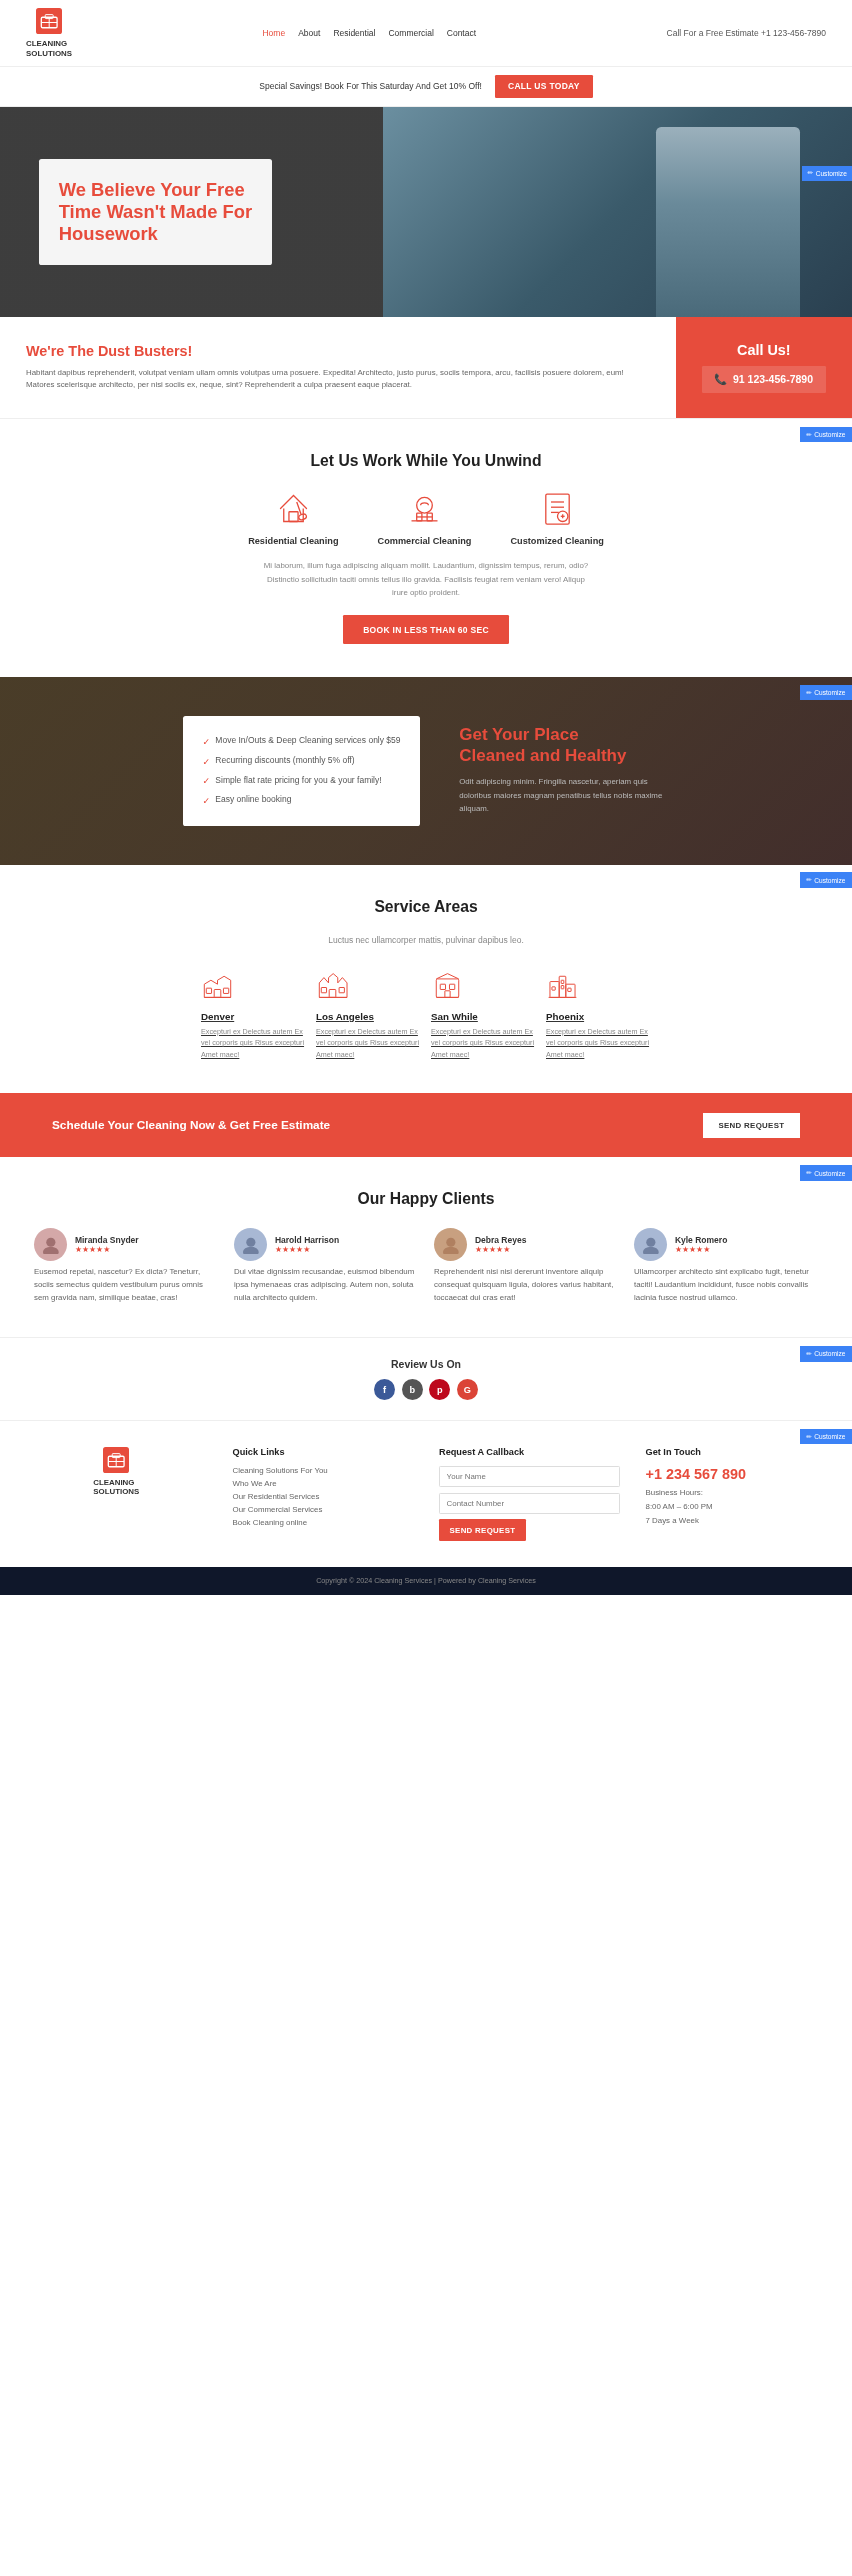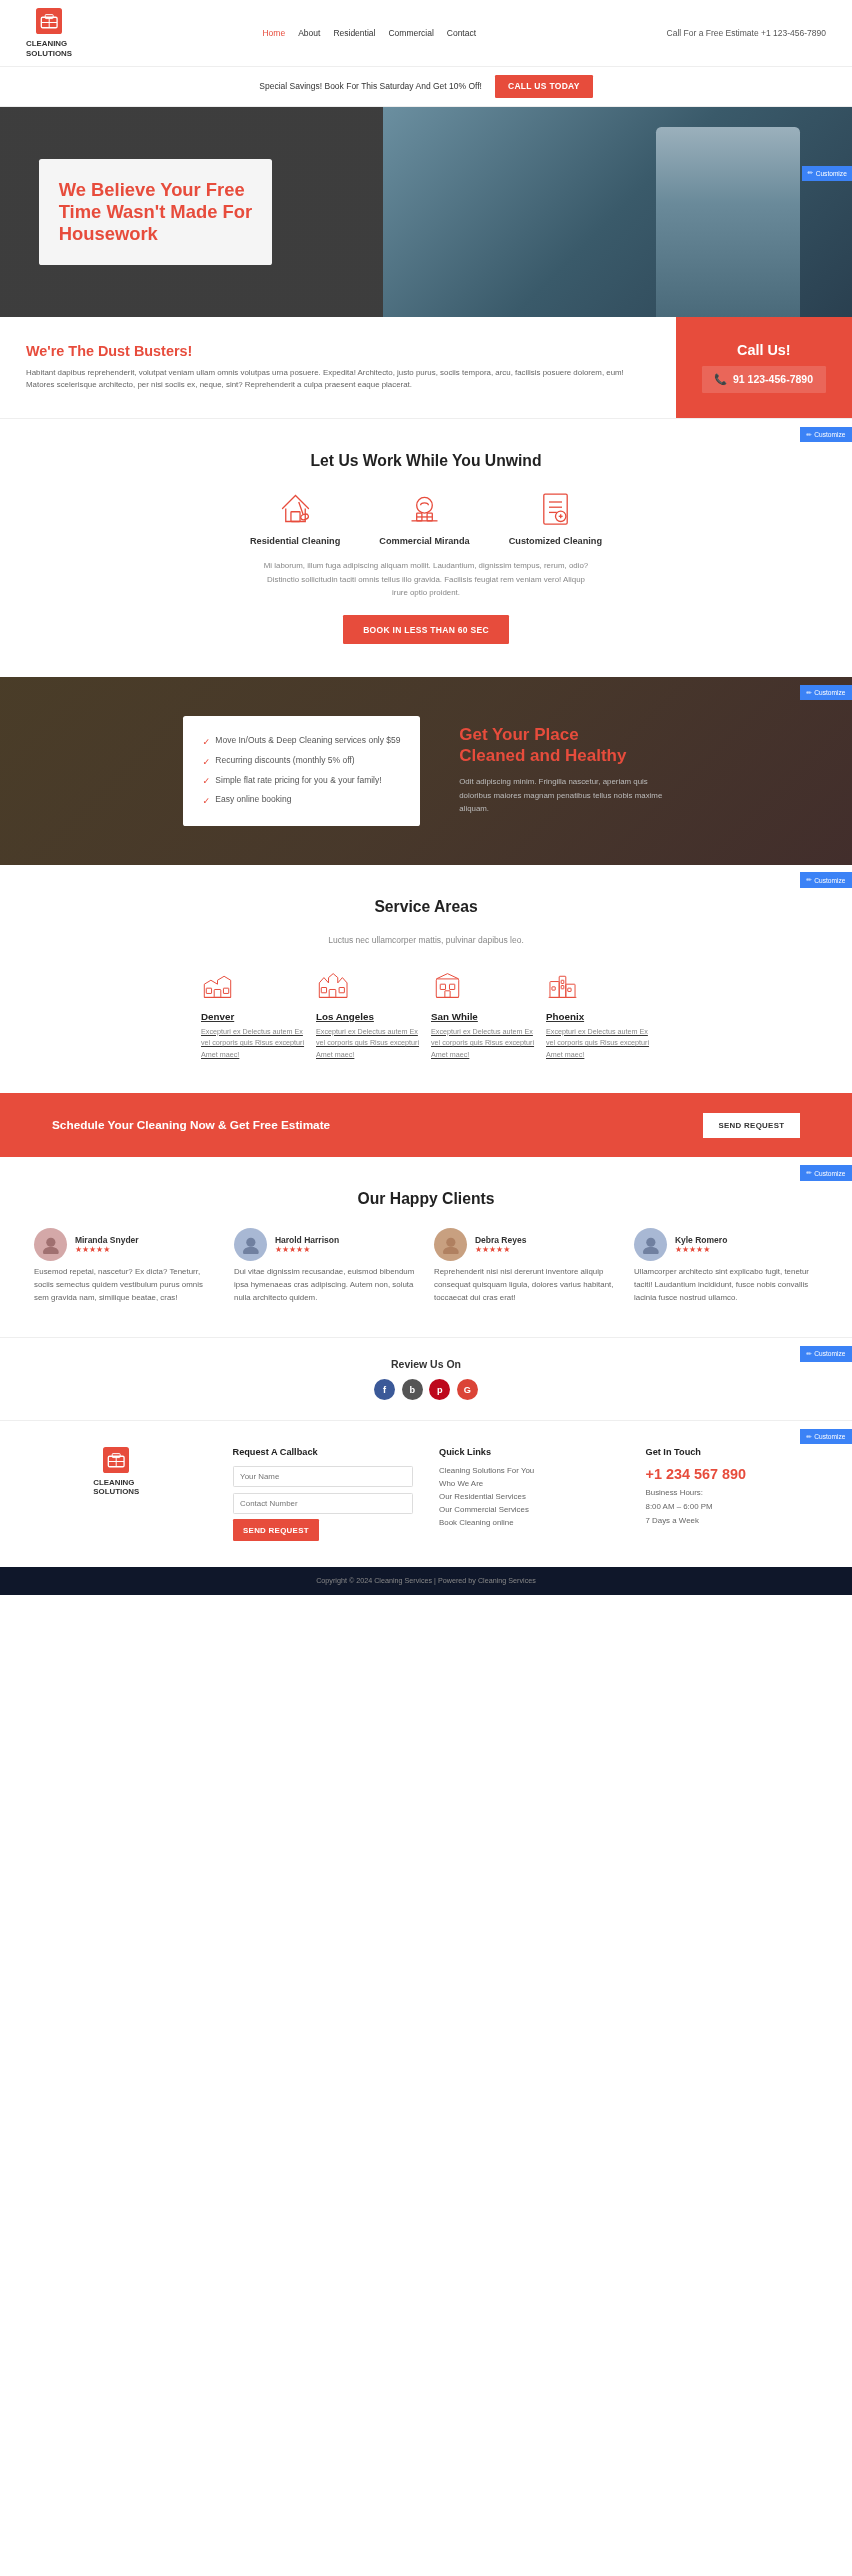--- a/index.html
+++ b/index.html
@@ -211,21 +211,21 @@
         <div class="service-icon">
           <svg viewBox="0 0 60 60" fill="none" stroke="#e74c3c" stroke-width="2">
             <circle cx="30" cy="25" r="12"></circle>
             <path d="M24 25 C24 20 36 20 36 25"></path>
             <rect x="18" y="37" width="8" height="12" rx="1"></rect>
             <rect x="34" y="37" width="8" height="12" rx="1"></rect>
             <line x1="18" y1="43" x2="42" y2="43"></line>
             <path d="M10 49 L50 49"></path>
           </svg>
         </div>
-        <div class="service-name">Commercial Miranda</div>
+        <div class="service-name">Commercial Cleaning</div>
       </div>
 
       <div class="service-item">
         <div class="service-icon">
           <svg viewBox="0 0 60 60" fill="none" stroke="#e74c3c" stroke-width="2">
             <rect x="12" y="8" width="36" height="46" rx="2"></rect>
             <line x1="20" y1="20" x2="40" y2="20"></line>
             <line x1="20" y1="28" x2="40" y2="28"></line>
             <line x1="20" y1="36" x2="32" y2="36"></line>
             <circle cx="38" cy="42" r="8" fill="#fff" stroke="#e74c3c"></circle>
@@ -463,38 +463,38 @@
           </svg>
         </div>
         <div class="nav-logo-text">
           <div>CLEANING</div>
           <div>SOLUTIONS</div>
         </div>
       </div>
     </div>
 
     <div class="footer-col">
-      <div class="footer-col-title">Request A Callback</div>
-      <input class="footer-input" type="text" placeholder="Your Name" style="">
-      <input class="footer-input" type="text" placeholder="Contact Number" style="">
-      <button class="btn-red" style="font-size:7.9px;padding:6.6px 10.5px;">SEND REQUEST</button>
-    </div>
-
-    <div class="footer-col">
       <div class="footer-col-title">Quick Links</div>
       <ul>
         <li>Cleaning Solutions For You</li>
         <li>Who We Are</li>
         <li>Our Residential Services</li>
         <li>Our Commercial Services</li>
         <li>Book Cleaning online</li>
       </ul>
     </div>
 
     <div class="footer-col">
+      <div class="footer-col-title">Request A Callback</div>
+      <input class="footer-input" type="text" placeholder="Your Name" style="">
+      <input class="footer-input" type="text" placeholder="Contact Number" style="">
+      <button class="btn-red" style="font-size:7.9px;padding:6.6px 10.5px;">SEND REQUEST</button>
+    </div>
+
+    <div class="footer-col">
       <div class="footer-col-title">Get In Touch</div>
       <div class="footer-contact-phone">+1 234 567 890</div>
       <div class="footer-contact-text">Business Hours:</div>
       <div class="footer-contact-text">8:00 AM – 6:00 PM</div>
       <div class="footer-contact-text">7 Days a Week</div>
     </div>
   </div>
   <div class="footer-bottom">Copyright © 2024 Cleaning Services | Powered by Cleaning Services</div>
 </div>
 

